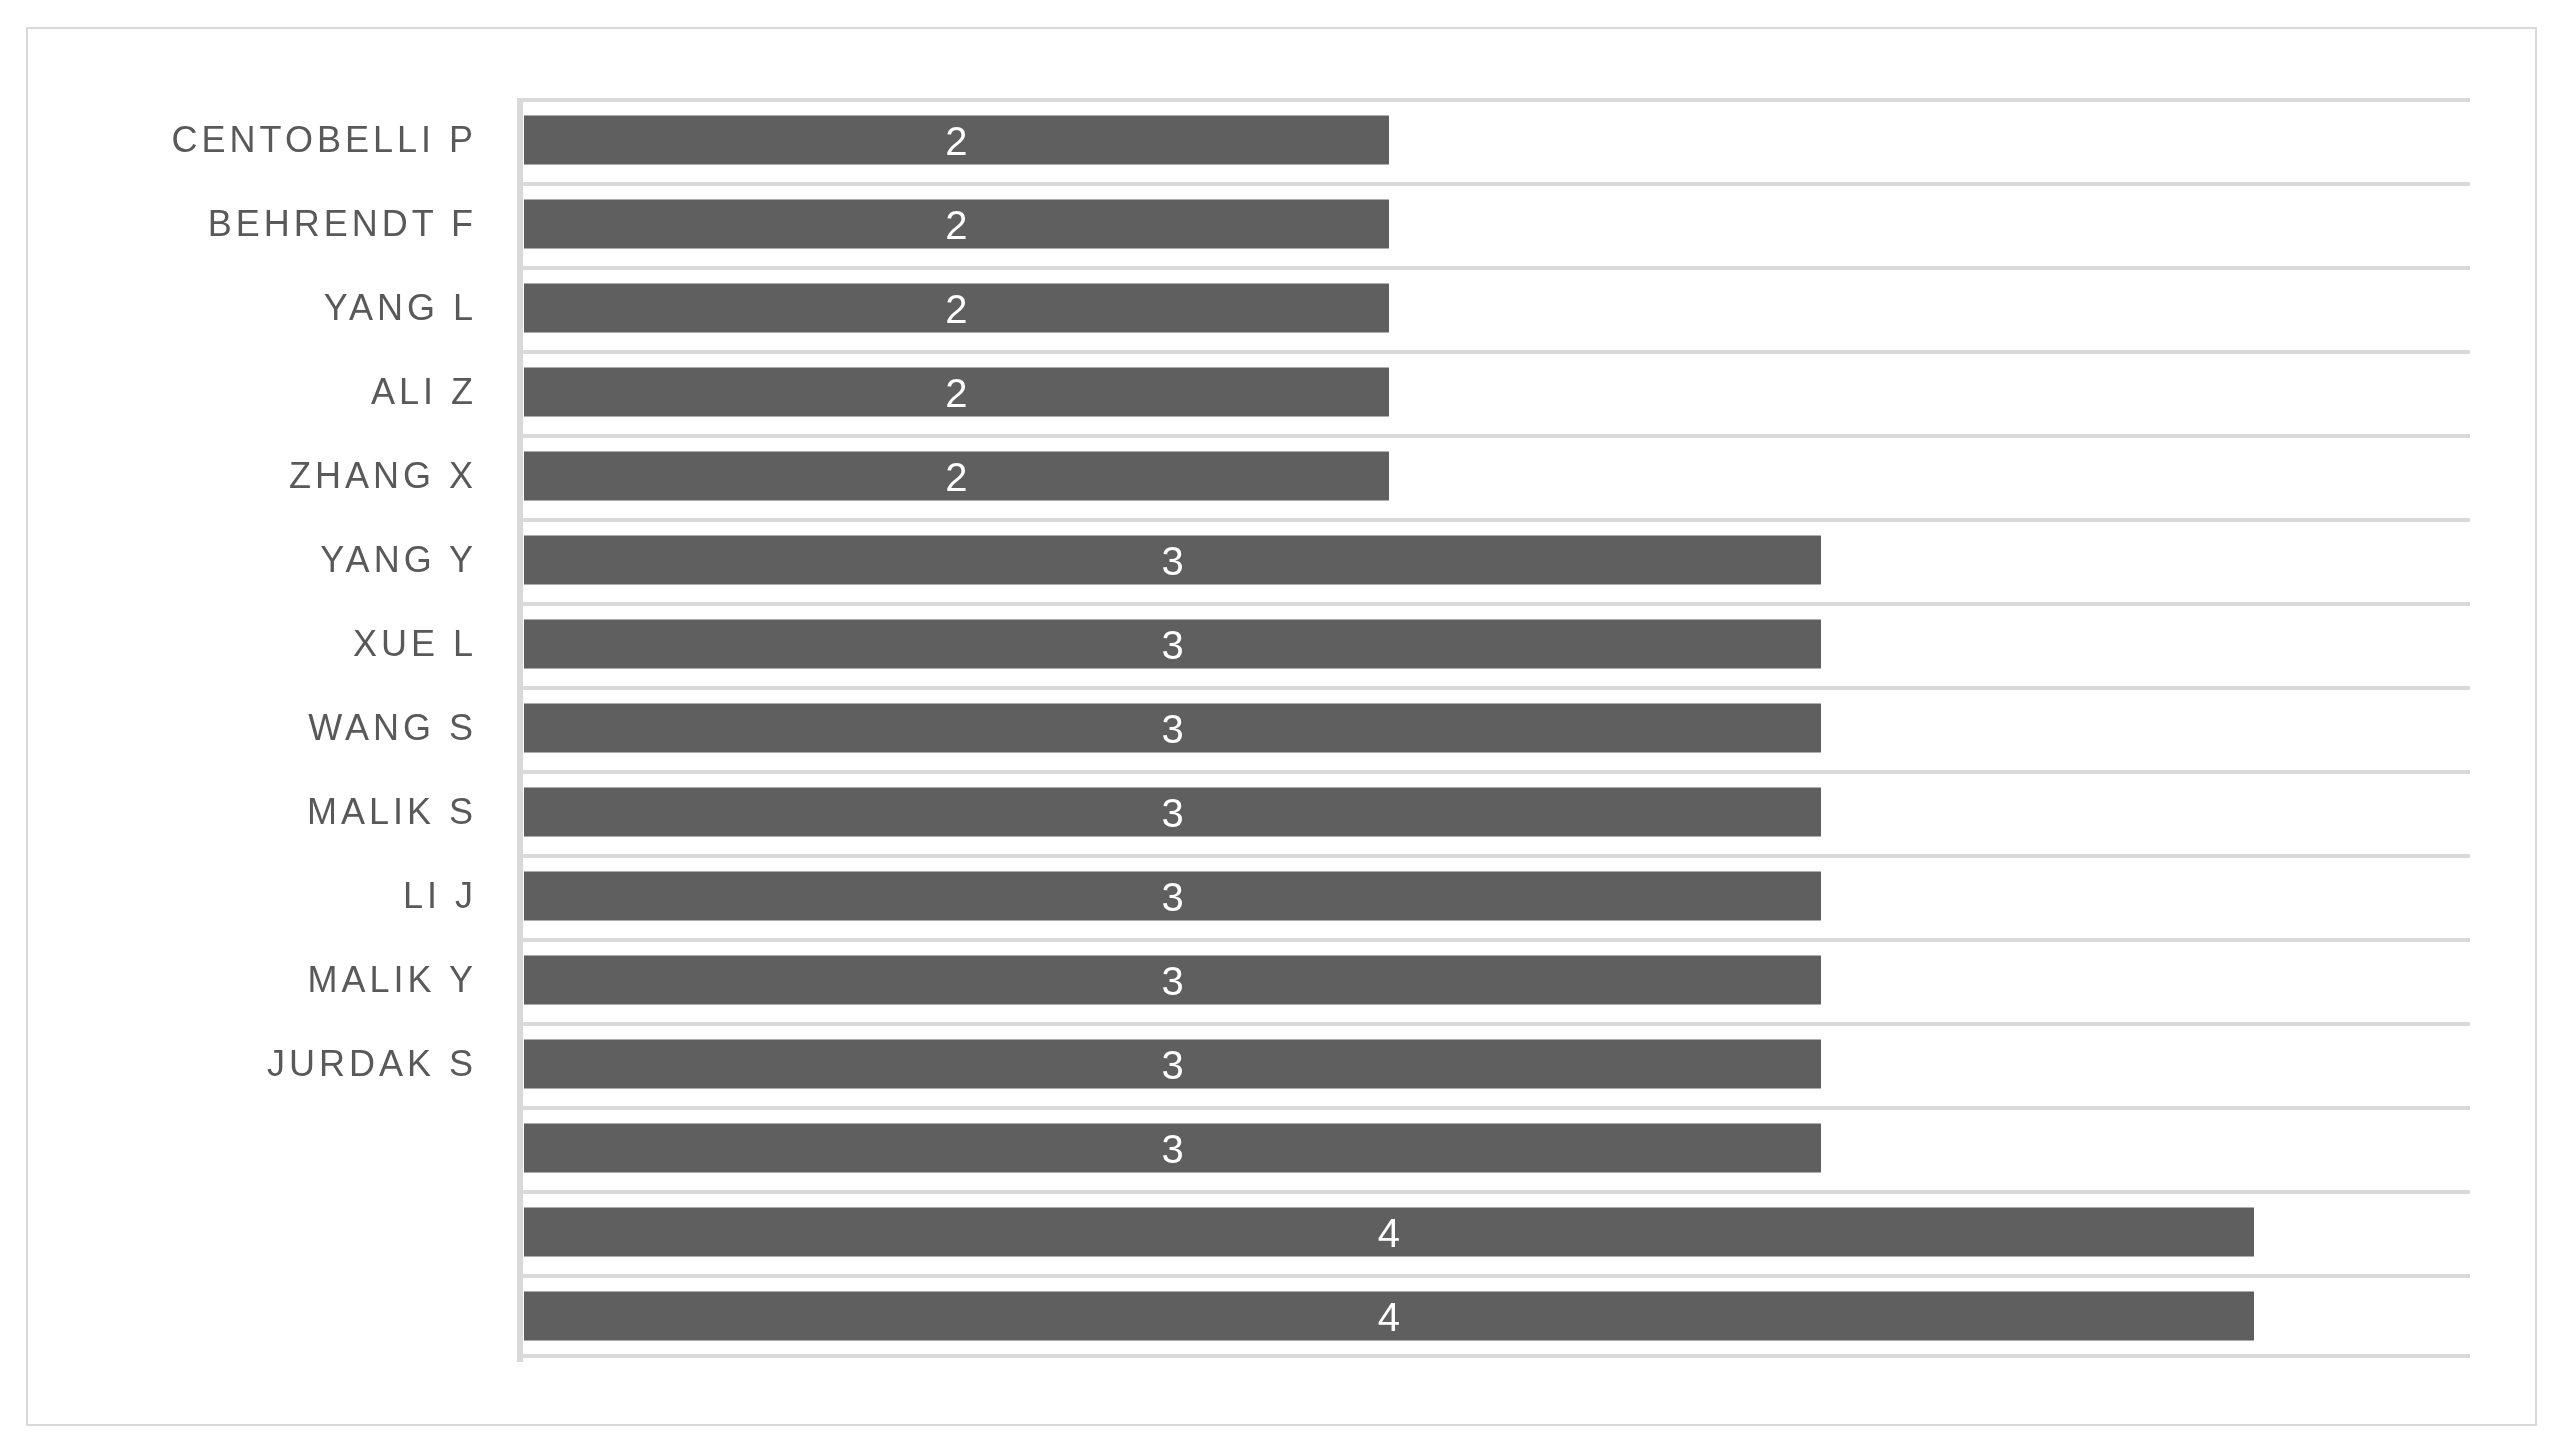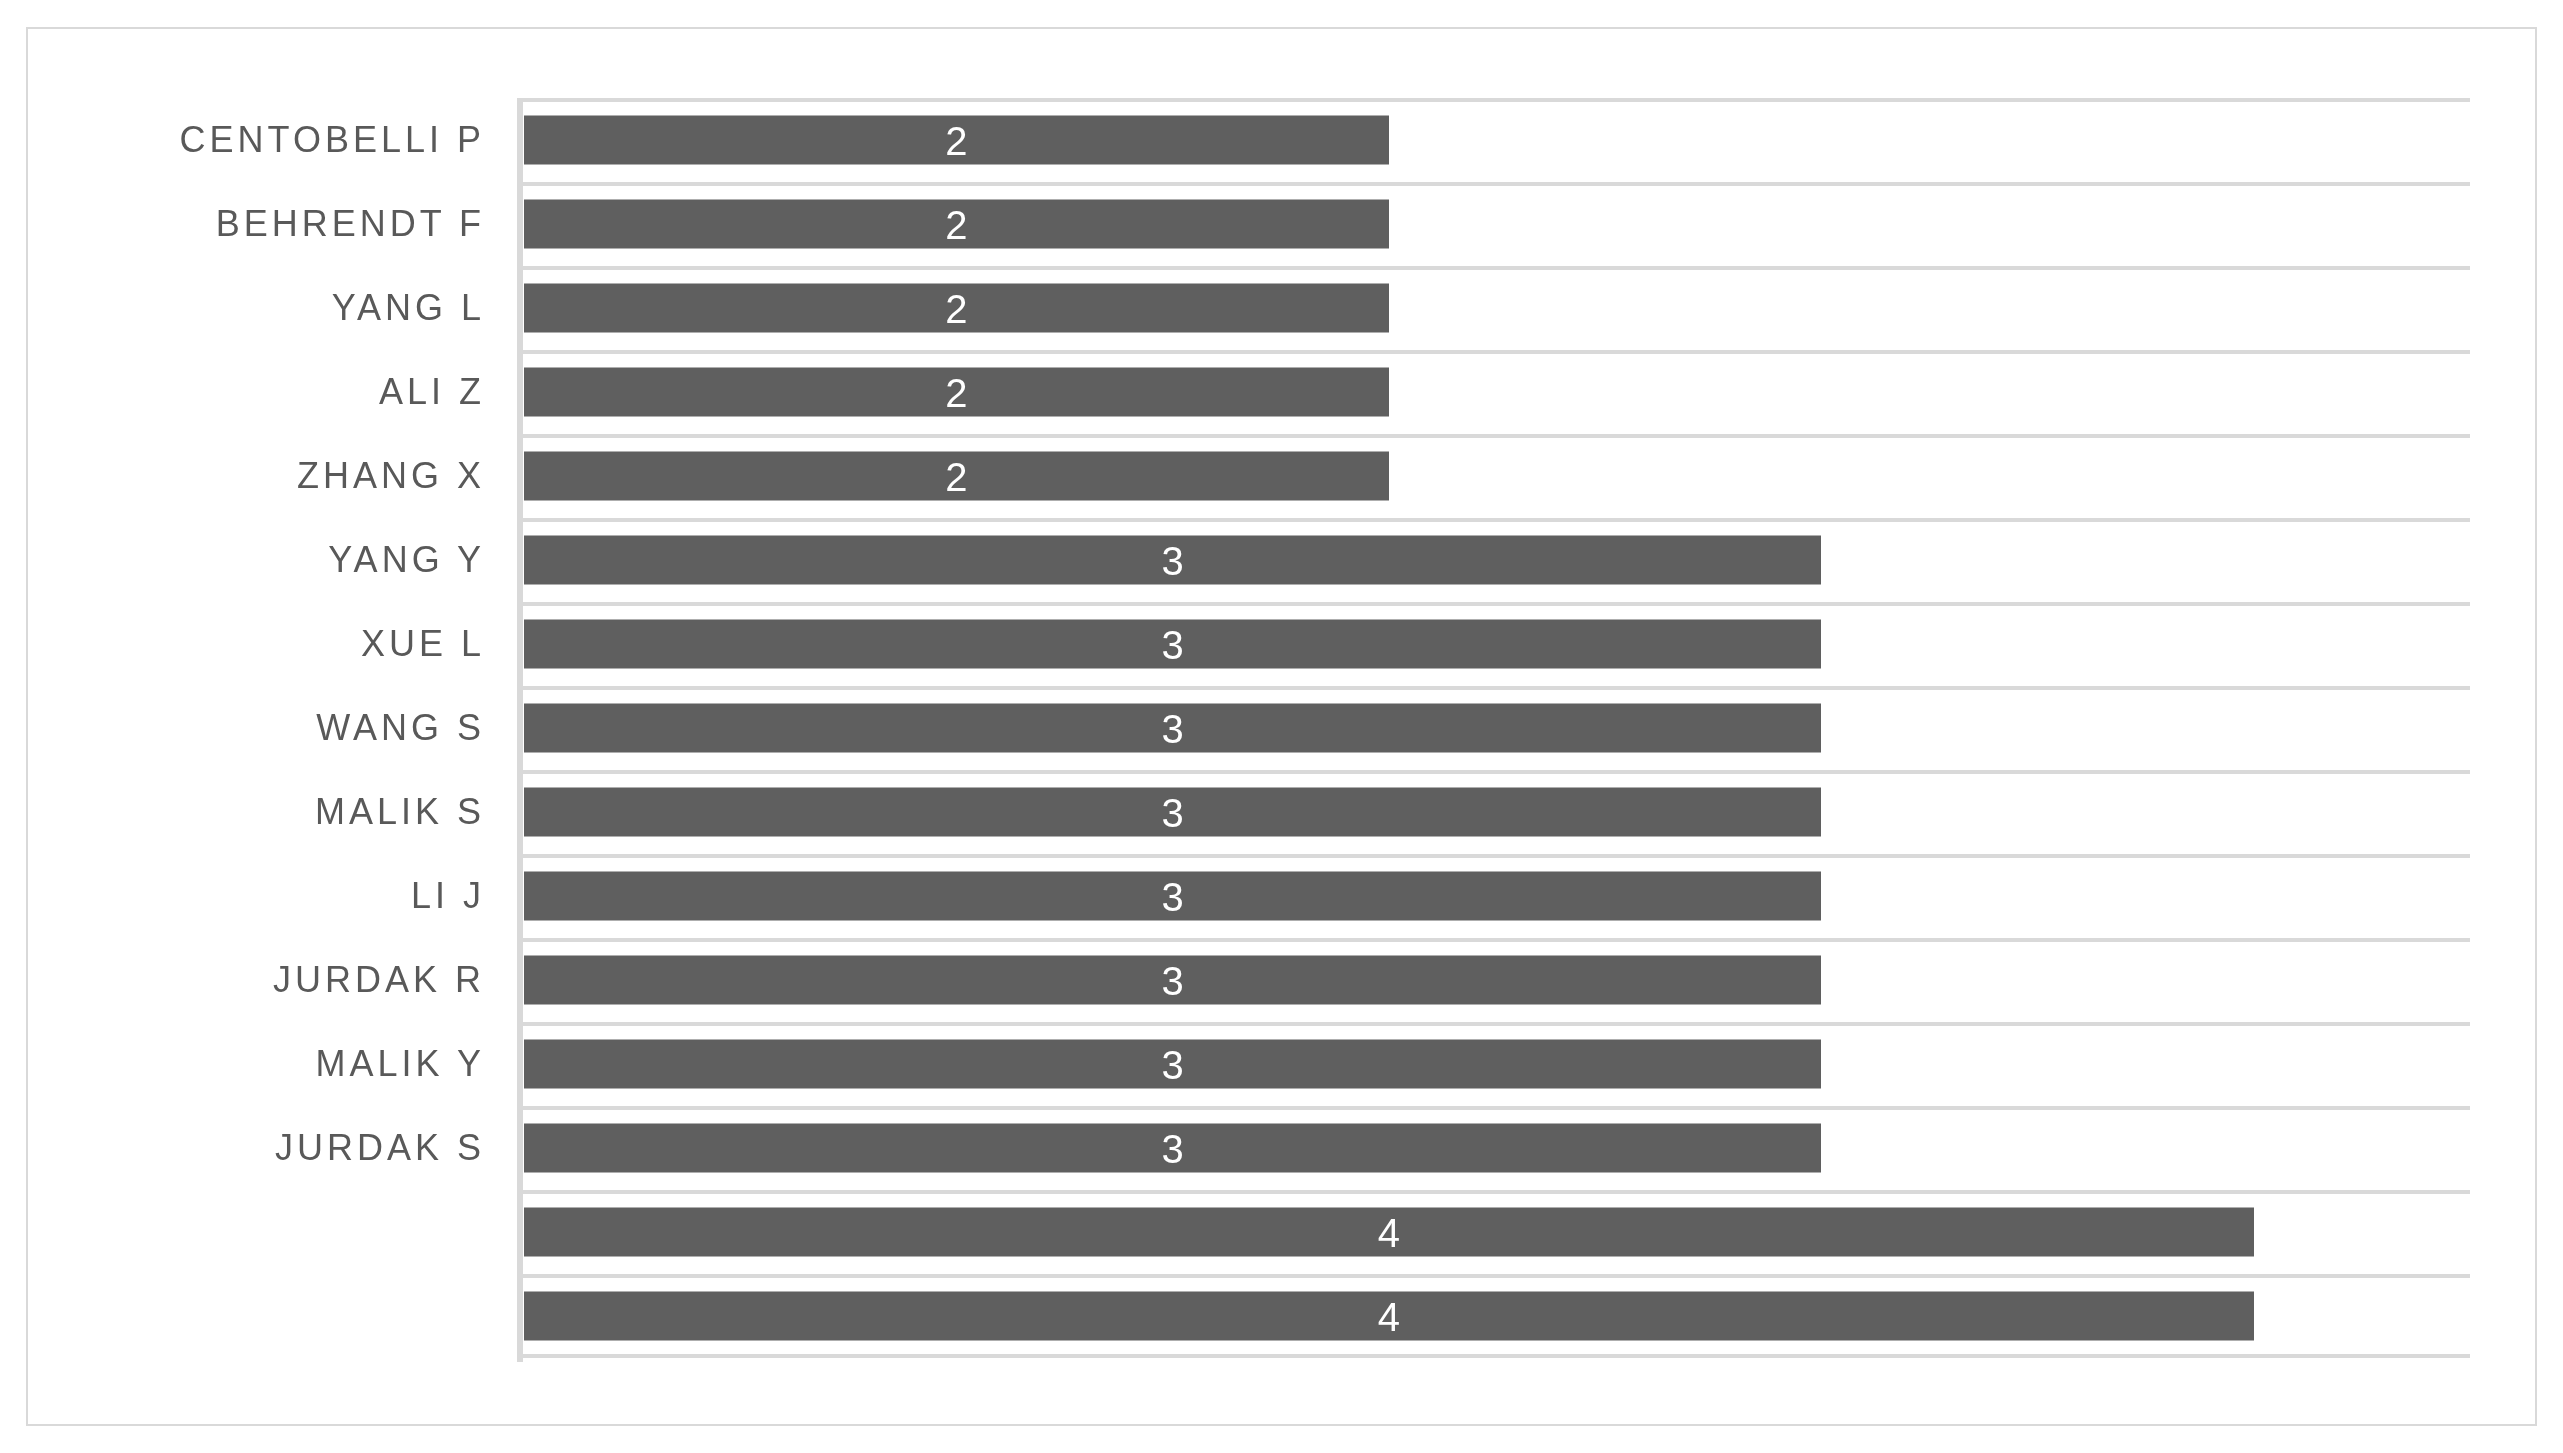--- a/index.html
+++ b/index.html
@@ -92,21 +92,21 @@
     color: #ffffff;
     font-size: 40px;
     font-family: "Liberation Sans", sans-serif;
     line-height: 1;
     letter-spacing: 0px;
   }
 
   
   #category-labels {
     position: absolute;
-    left: 16px;
+    left: 8px;
     top: 69px;
     width: 465px;
     height: 1264px;
   }
   .cat-row {
     height: 84px;
     display: flex;
     align-items: center;
     justify-content: flex-end;
     padding-right: 24px;
@@ -152,23 +152,20 @@
       <div class="cat-row">
         <span class="cat-label">WANG S</span>
       </div>
       <div class="cat-row">
         <span class="cat-label">MALIK S</span>
       </div>
       <div class="cat-row">
         <span class="cat-label">LI J</span>
       </div>
       <div class="cat-row">
-        <span class="cat-label">JURDAK R</span>
-      </div>
-      <div class="cat-row">
         <span class="cat-label">MALIK Y</span>
       </div>
       <div class="cat-row">
         <span class="cat-label">JURDAK S</span>
       </div>
     </div>
 
     <div id="plot-area">
       <div id="category-axis-line"></div>
 

